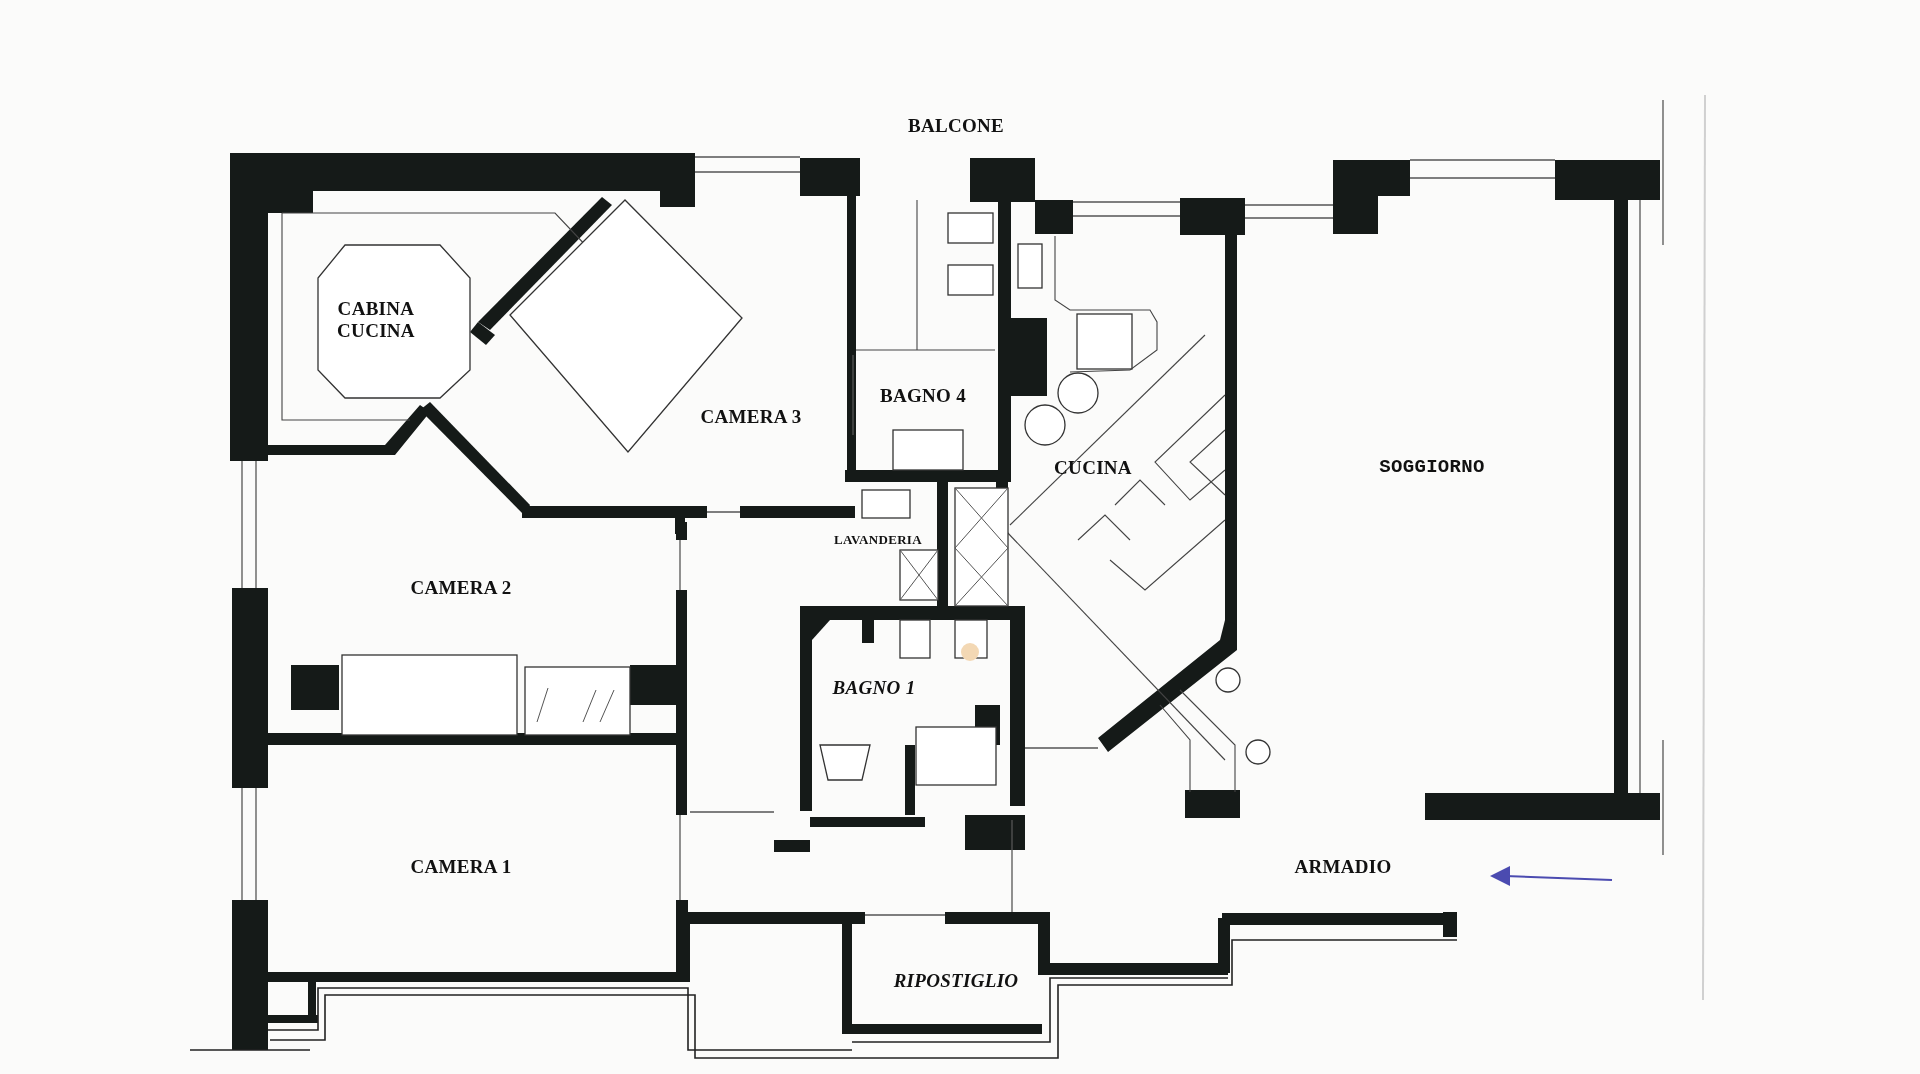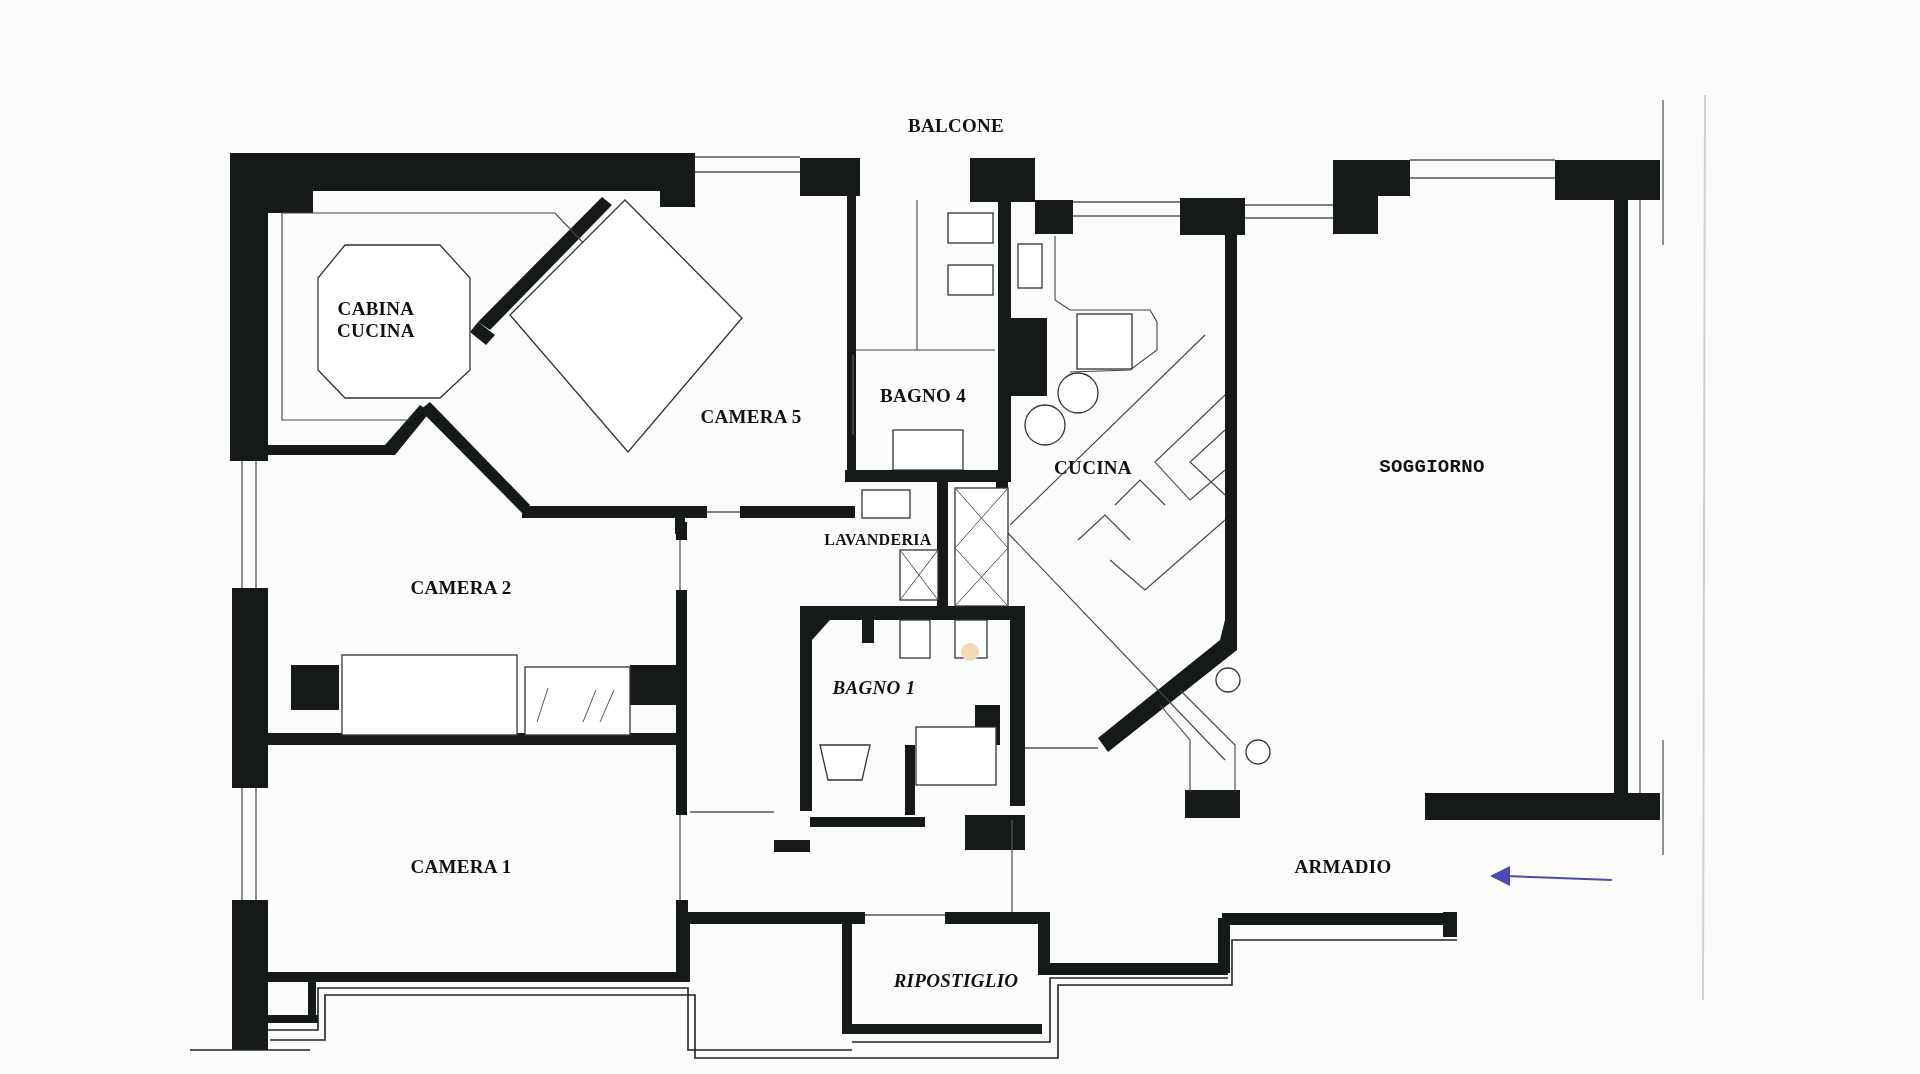--- a/index.html
+++ b/index.html
@@ -1,19 +1,19 @@
 <!DOCTYPE html>
 <html><head>
 <meta charset="utf-8">
 <style>
   html, body { margin: 0; padding: 0; background: #fbfbfa; }
   body { width: 1920px; height: 1074px; position: relative; overflow: hidden; font-family: "Liberation Serif", "DejaVu Serif", serif; }
   #plan { position: absolute; left: 0; top: 0; width: 1920px; height: 1074px; }
   .label { position: absolute; font-family: "Liberation Serif", "DejaVu Serif", serif; font-weight: bold; color: #111; font-size: 19px; letter-spacing: 0.3px; white-space: nowrap; transform: translate(-50%, -50%); text-align: center; line-height: 1.15; }
-  .label.small { font-size: 16px; }
+  .label.small { font-size: 13px; }
   .label .line { display: block; }
   .wall { fill: #151a18; }
   .thin { stroke: #222; stroke-width: 1.6; fill: none; }
   .thinner { stroke: #444; stroke-width: 1.1; fill: none; }
   .win { stroke: #555; stroke-width: 1.3; fill: none; }
   .furn { stroke: #333; stroke-width: 1.3; fill: #fff; }
   .hatch { stroke: #555; stroke-width: 1; fill: none; }
   .page-edge { stroke: #d0d0d0; stroke-width: 2; fill: none; }
 </style>
 </head>
@@ -197,21 +197,21 @@
   </g>
 </svg>
 
 <div class="label" style="left:956px; top:114px;margin-top:12px;">BALCONE</div>
 
 <div class="label" style="left:376px; top:311px;margin-top:9px;">
   <span class="line">CABINA</span>
   <span class="line">CUCINA</span>
 </div>
 
-<div class="label" style="left:751px; top:417px;">CAMERA 5</div>
+<div class="label" style="left:751px; top:417px;">CAMERA 3</div>
 <div class="label" style="left:923px; top:396px;">BAGNO 4</div>
 <div class="label" style="left:1093px; top:468px;">CUCINA</div>
 <div class="label" style="left:1432px; top:468px;font-family:Liberation Mono, monospace;">SOGGIORNO</div>
 <div class="label small" style="left:878px; top:540px;">LAVANDERIA</div>
 <div class="label" style="left:461px; top:588px;">CAMERA 2</div>
 <div class="label" style="left:874px; top:688px;font-style:italic;">BAGNO 1</div>
 <div class="label" style="left:461px; top:867px;">CAMERA 1</div>
 <div class="label" style="left:1343px; top:867px;">ARMADIO</div>
 <div class="label" style="left:956px; top:981px;font-style:italic;">RIPOSTIGLIO</div>
 

